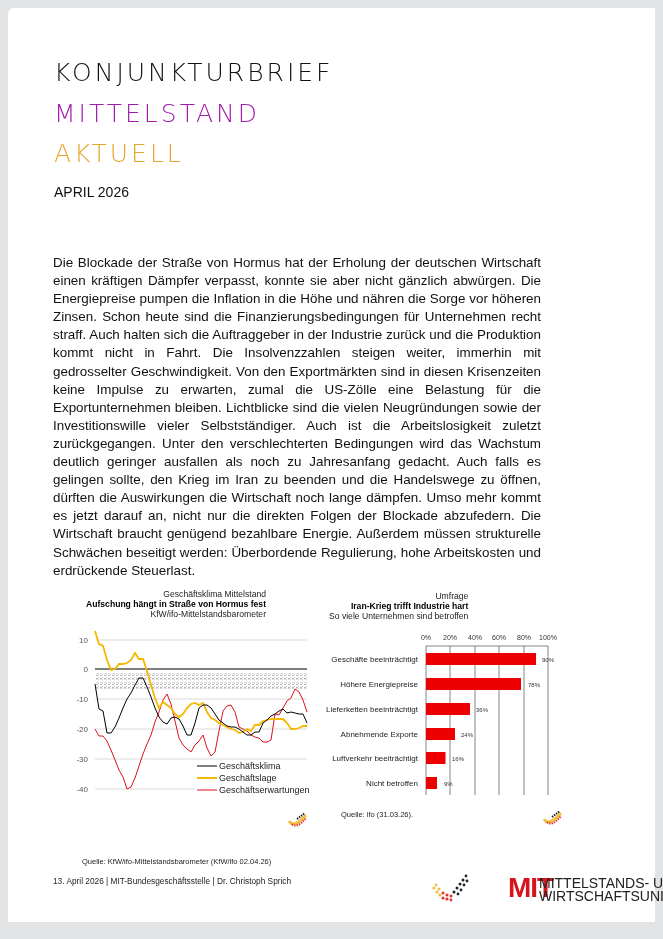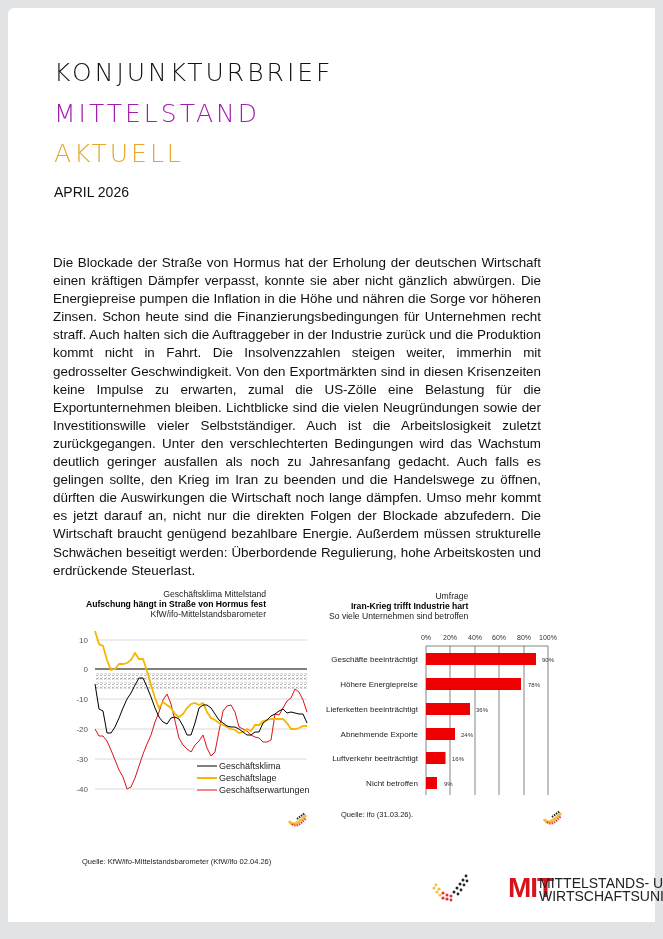--- a/index.html
+++ b/index.html
@@ -143,20 +143,21 @@
 </svg>
 
 <div class="src" style="left:341px; top:810px;">Quelle: ifo (31.03.26).</div>
 <svg style="position:absolute; left:543px; top:810px;" width="20" height="18" viewBox="0 0 20 18">
   <path d="M1 9 Q6 17 18 3" stroke="#f0c040" stroke-width="3" fill="none"></path>
   <path d="M4 12 Q9 17 18 6" stroke="#e04040" stroke-width="2" fill="none" stroke-dasharray="1.5 1"></path>
   <path d="M9 7 L17 1" stroke="#222" stroke-width="2" fill="none" stroke-dasharray="1.5 1"></path>
 </svg>
 
 <div class="footer">
+  <div>13. April 2026 | MIT-Bundesgeschäftsstelle | Dr. Christoph Sprich</div>
 </div>
 
 <svg style="position:absolute; left:430px; top:874px;" width="52" height="30" viewBox="0 0 52 30">
   <g fill="#f0c040">
     <circle cx="4" cy="14" r="1.6"></circle>
       <circle cx="7" cy="18" r="1.6"></circle>
       <circle cx="10" cy="21" r="1.6"></circle>
       <circle cx="6" cy="11" r="1.4"></circle>
       <circle cx="9" cy="15" r="1.6"></circle>
   </g>

